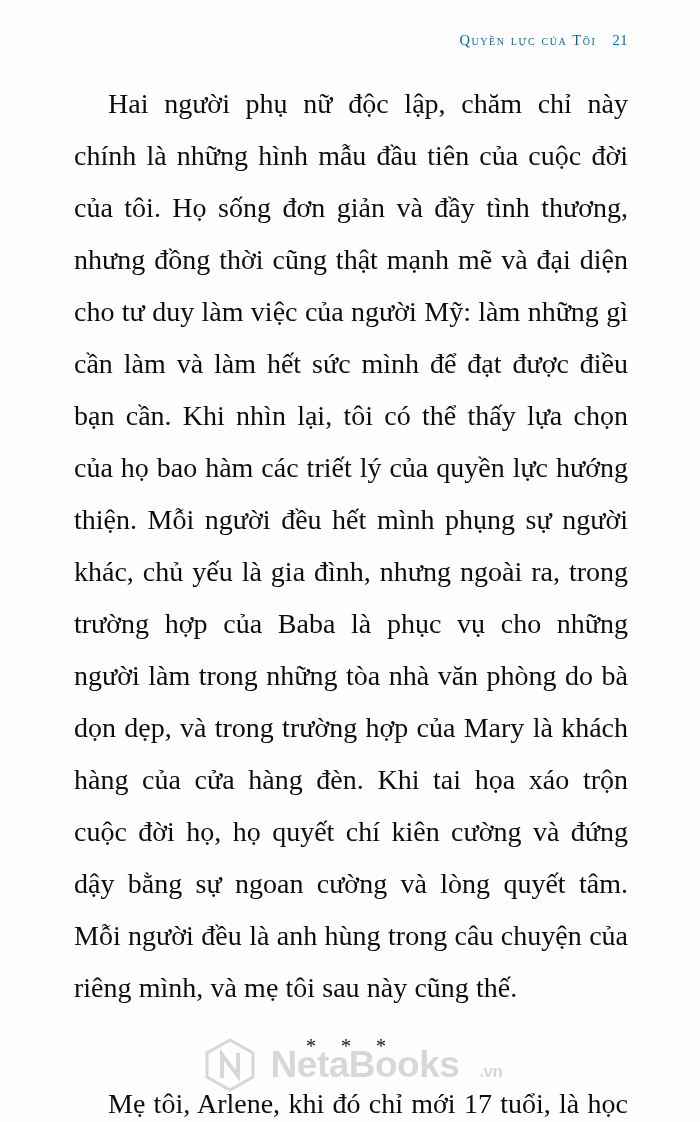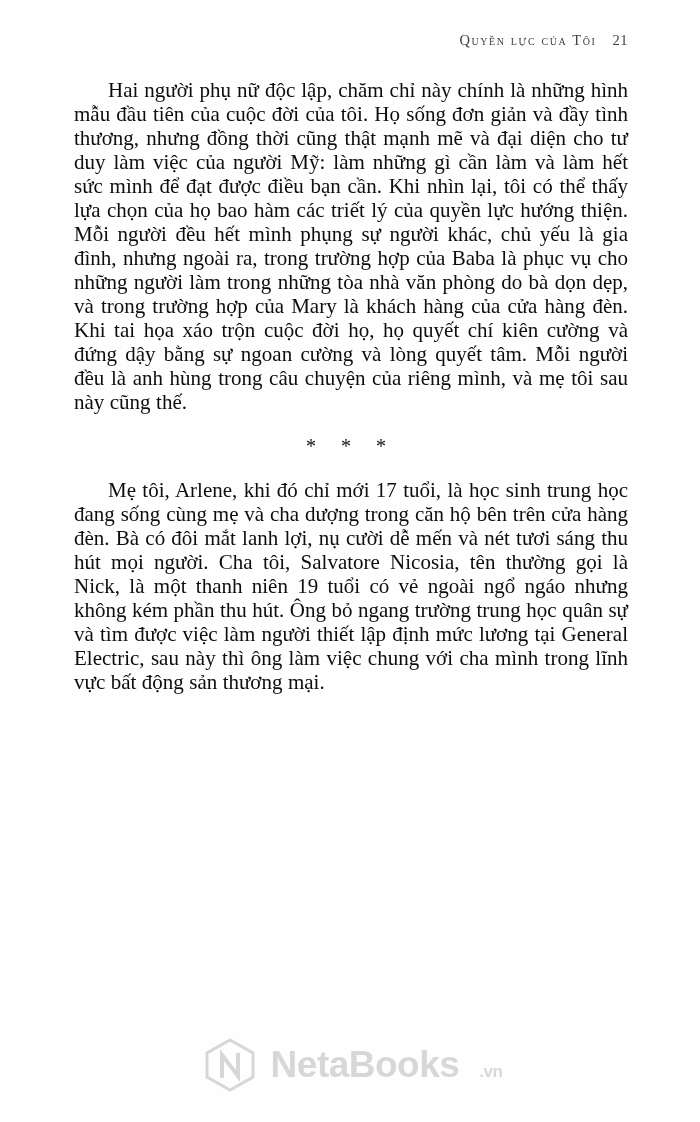--- a/index.html
+++ b/index.html
@@ -20,41 +20,41 @@
     inset: 0;
     background: #fefefe;
   }
   .running-head {
     position: absolute;
     top: 32px;
     right: 72px;
     font-family: "Liberation Serif", serif;
     font-size: 14.5px;
     letter-spacing: 1.1px;
-    color: #404040;
+    color: #0369a1;
     white-space: nowrap;
   }
   .running-head .title {
     font-variant: small-caps;
     letter-spacing: 1.6px;
   }
   .running-head .folio {
     margin-left: 16px;
     letter-spacing: 0.5px;
   }
   .body-col {
     position: absolute;
     left: 74px;
     right: 72px;
     top: 78px;
   }
   p.para {
     margin: 0;
-    font-size: 21px;
-    line-height: 24px;
+    font-size: 28px;
+    line-height: 52px;
     text-align: justify;
     text-justify: inter-word;
     word-spacing: 0.2px;
   }
   p.indent {
     text-indent: 34px;
   }
   .dinkus {
     margin: 14px 0 14px 0;
     text-align: center;

